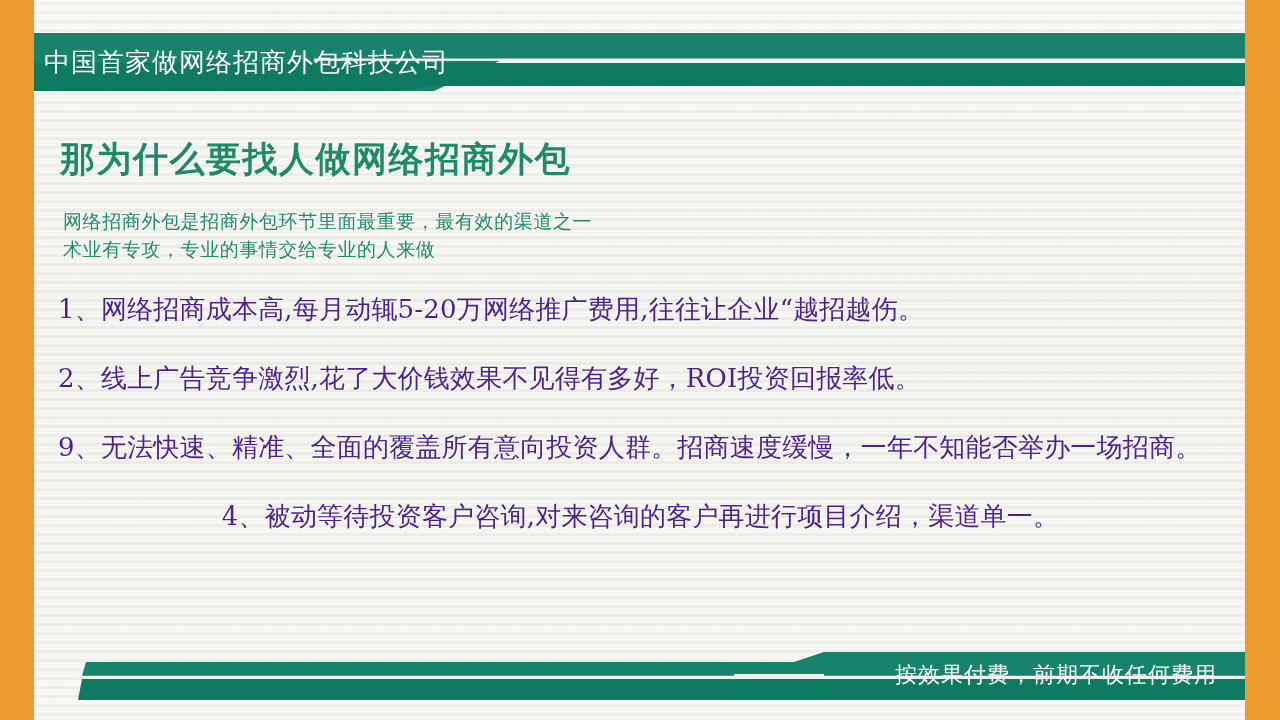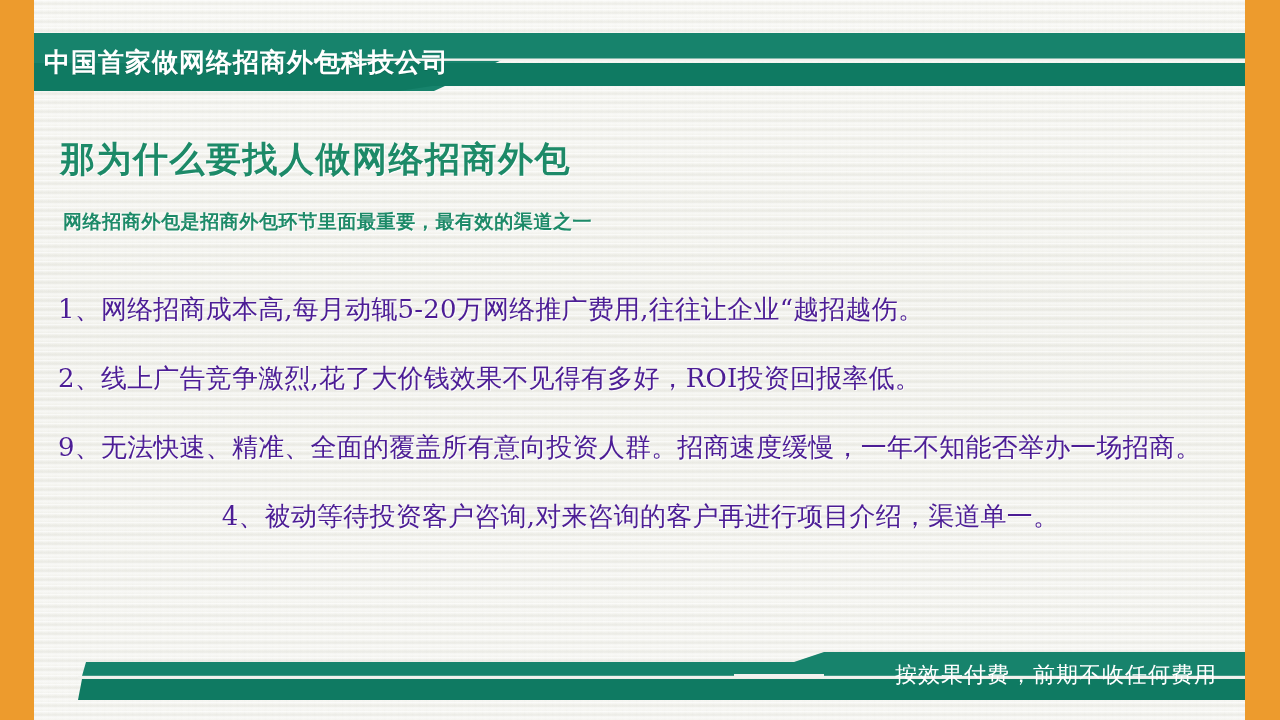--- a/index.html
+++ b/index.html
@@ -64,21 +64,21 @@
     height: 100%;
   }
   #header-title {
     position: absolute;
     left: 10px;
     top: 6px;
     height: 46px;
     line-height: 46px;
     color: #ffffff;
     font-size: 26px;
-    font-weight: bold;
+    font-weight: normal;
     letter-spacing: 1px;
     white-space: nowrap;
     text-shadow: 0 1px 0 rgba(0,0,0,0.12);
   }
 
   
   #content {
     position: absolute;
     left: 34px;
     top: 104px;
@@ -97,21 +97,21 @@
     white-space: nowrap;
     text-shadow: 1px 1px 0 rgba(255,255,255,0.9);
   }
 
   #subtitle {
     position: absolute;
     left: 29px;
     top: 104px;
     color: #1d8a68;
     font-size: 19px;
-    font-weight: bold;
+    font-weight: normal;
     line-height: 28px;
     letter-spacing: 0.6px;
     white-space: nowrap;
     text-shadow: 1px 1px 0 rgba(255,255,255,0.85);
   }
 
   #bullets {
     position: absolute;
     left: 24px;
     top: 186px;
@@ -174,20 +174,21 @@
     </svg>
     <div id="header-title">中国首家做网络招商外包科技公司</div>
   </div>
 
   <div id="content">
 
     <div id="main-title">那为什么要找人做网络招商外包</div>
 
     <div id="subtitle">
       <div>网络招商外包是招商外包环节里面最重要，最有效的渠道之一</div>
+      <div>术业有专攻，专业的事情交给专业的人来做</div>
     </div>
 
     <div id="bullets">
       <div class="bullet">1、网络招商成本高,每月动辄5-20万网络推广费用,往往让企业“越招越伤。</div>
       <div class="bullet">2、线上广告竞争激烈,花了大价钱效果不见得有多好，ROI投资回报率低。</div>
       <div class="bullet">9、无法快速、精准、全面的覆盖所有意向投资人群。招商速度缓慢，一年不知能否举办一场招商。</div>
       <div class="bullet">4、被动等待投资客户咨询,对来咨询的客户再进行项目介绍，渠道单一。</div>
     </div>
 
   </div>

